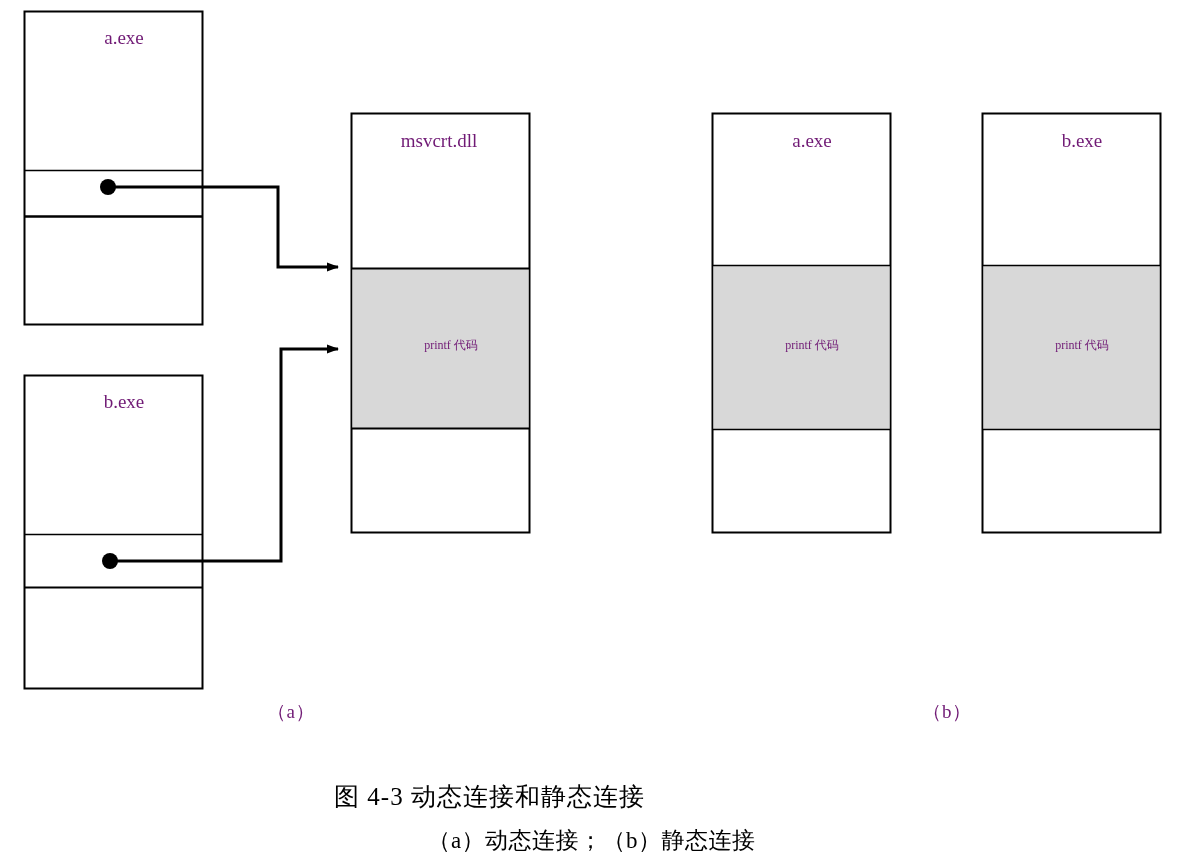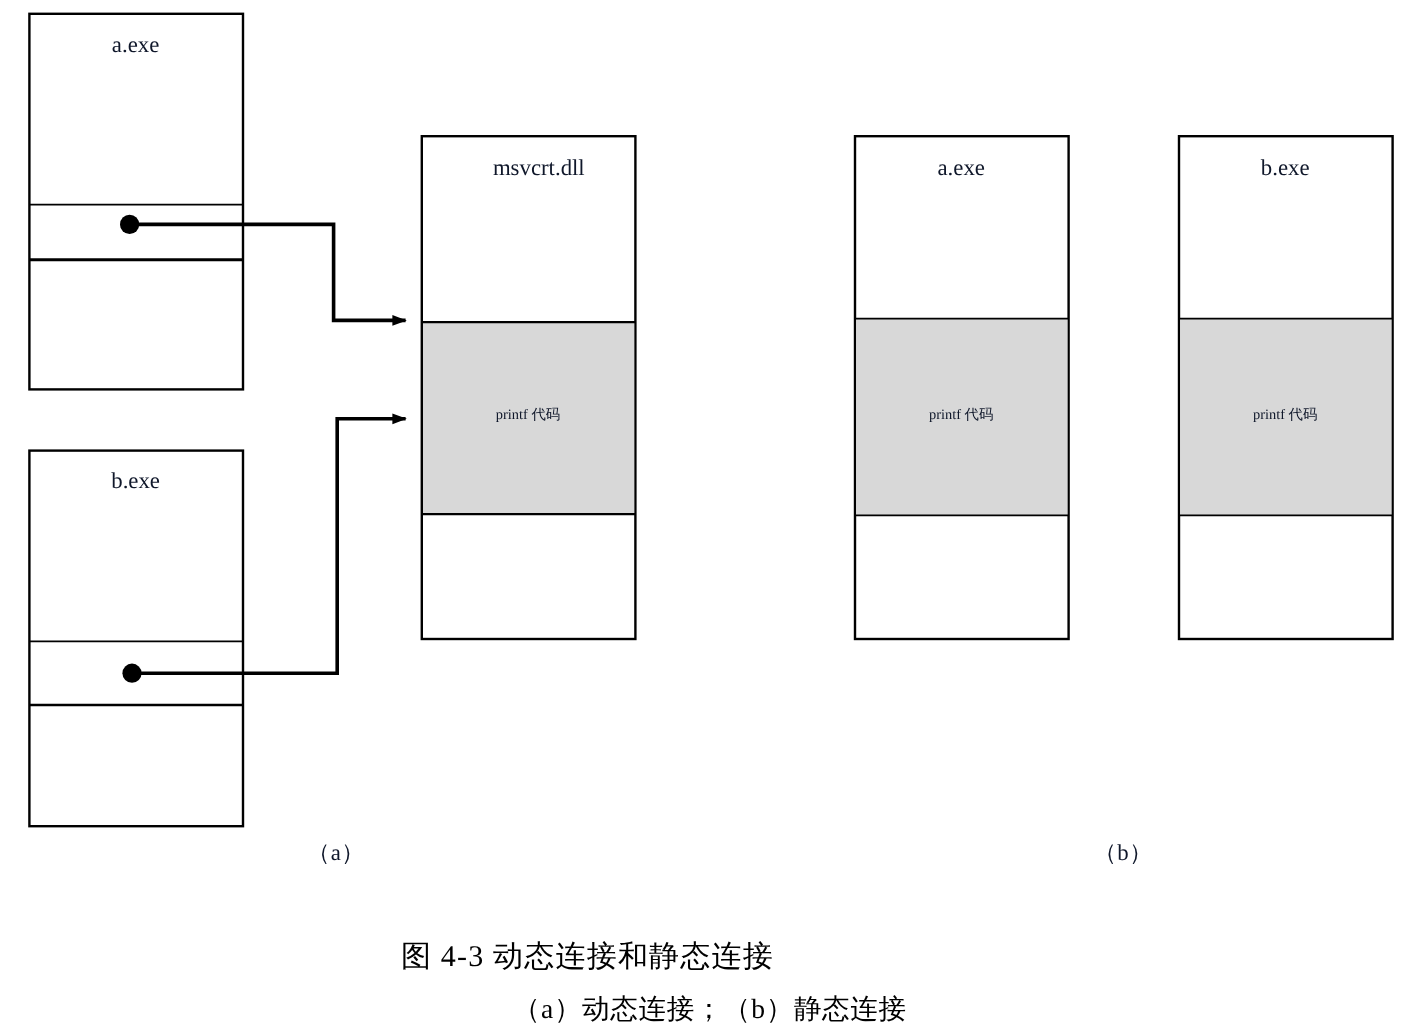--- a/index.html
+++ b/index.html
@@ -25,22 +25,23 @@
     position: absolute;
     left: 0; top: 0;
     width: 1183px;
     height: 854px;
   }
   .label {
     position: absolute;
     text-align: center;
     white-space: nowrap;
     font-family: "Liberation Serif", "DejaVu Serif", serif;
-    color: #0f172a;
+    color: #701a75;
     line-height: 1;
+    padding-left: 11px;
   }
   .box-title {
     font-size: 19px;
   }
   .seg-label {
     font-size: 12px;
   }
   .subfig-label {
     font-size: 19px;
     letter-spacing: 0.5px;
@@ -119,21 +120,21 @@
     <g>
       <circle cx="110" cy="561" r="8" fill="#000000"></circle>
       <path d="M110,561 L281,561 L281,349 L338,349" fill="none" stroke="#000000" stroke-width="3" marker-end="url(#arrowhead)"></path>
     </g>
   </svg>
 
   <div class="label box-title" style="left:24px; top:28px; width:178px;">a.exe</div>
 
   <div class="label box-title" style="left:24px; top:392px; width:178px;">b.exe</div>
 
-  <div class="label box-title" style="left:360px; top:131px; width:178px;">msvcrt.dll</div>
+  <div class="label box-title" style="left:339px; top:131px; width:178px;">msvcrt.dll</div>
 
   <div class="label seg-label" style="left:351px; top:339px; width:178px;">printf 代码</div>
 
   <div class="label box-title" style="left:712px; top:131px; width:178px;">a.exe</div>
 
   <div class="label seg-label" style="left:712px; top:339px; width:178px;">printf 代码</div>
 
   <div class="label box-title" style="left:982px; top:131px; width:178px;">b.exe</div>
 
   <div class="label seg-label" style="left:982px; top:339px; width:178px;">printf 代码</div>

